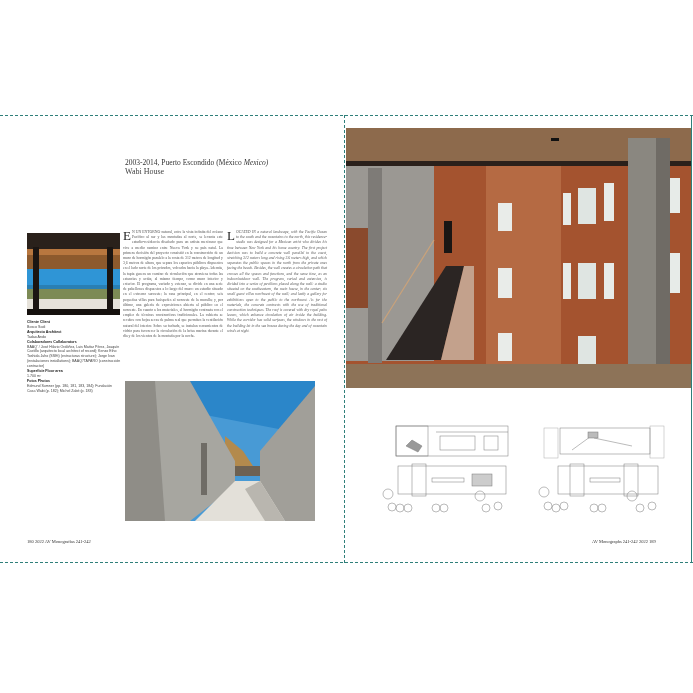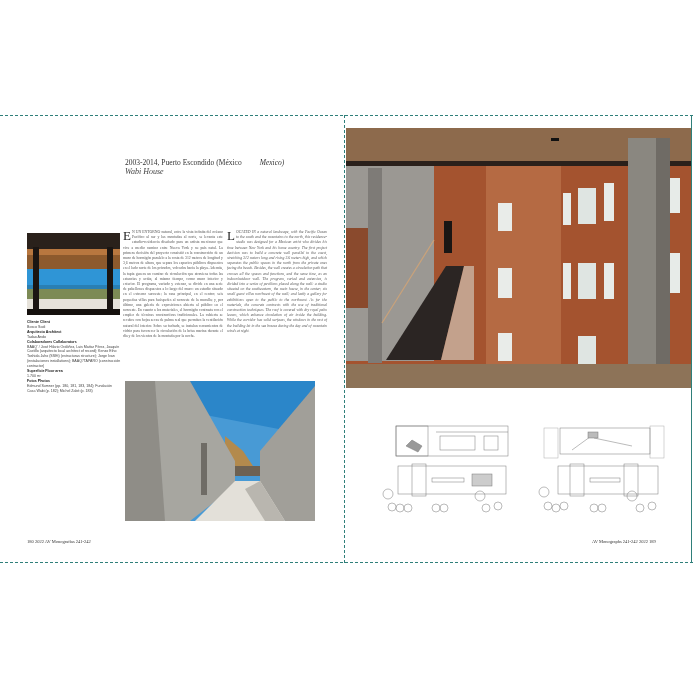--- a/index.html
+++ b/index.html
@@ -6,23 +6,23 @@
   body { width:693px; height:693px; position:relative; overflow:hidden; font-family:"Liberation Serif", serif; color:#222; }
   .spread { position:absolute; left:0; top:115px; width:693px; height:448px; background:#fff; }
   .frame-top { position:absolute; left:0; top:115px; width:693px; height:0; border-top:1.5px dashed #2f7f7a; }
   .frame-bottom { position:absolute; left:0; top:562px; width:693px; height:0; border-top:1.5px dashed #2f7f7a; }
   .gutter { position:absolute; left:344px; top:115px; width:0; height:448px; border-left:1.5px dashed #2f7f7a; }
   .right-edge { position:absolute; left:691px; top:115px; width:0; height:448px; border-left:1.5px solid #2f7f7a; }
 
   
   .header { position:absolute; left:125px; top:158px; width:210px; }
   .header .date { font-size:7.5px; color:#333; white-space:nowrap; }
-  .header .date i { margin-left:18px; }
+  .header .date i { margin-left:2px; }
   .header .title { font-size:11px; font-weight:bold; color:#111; line-height:12px; }
-  .header .subtitle { font-size:8px; font-style:italic; color:#444; line-height:9px; }
+  .header .subtitle { font-size:8px; color:#444; line-height:9px; }
 
   .col { position:absolute; top:230px; width:100px; font-size:3.8px; line-height:5.2px; color:#555; text-align:justify; }
   .col.es { left:123px; }
   .col.en { left:227px; font-style:italic; }
   .dropcap { float:left; font-size:13px; line-height:11px; margin-right:1px; color:#222; }
 
   .photo-small { position:absolute; left:27px; top:233px; width:93px; height:82px; overflow:hidden; }
   .credits { position:absolute; left:27px; top:320px; width:94px; font-size:3.6px; line-height:4.9px; color:#444; font-family:"Liberation Sans", sans-serif; }
   .credits b { color:#222; }
 

